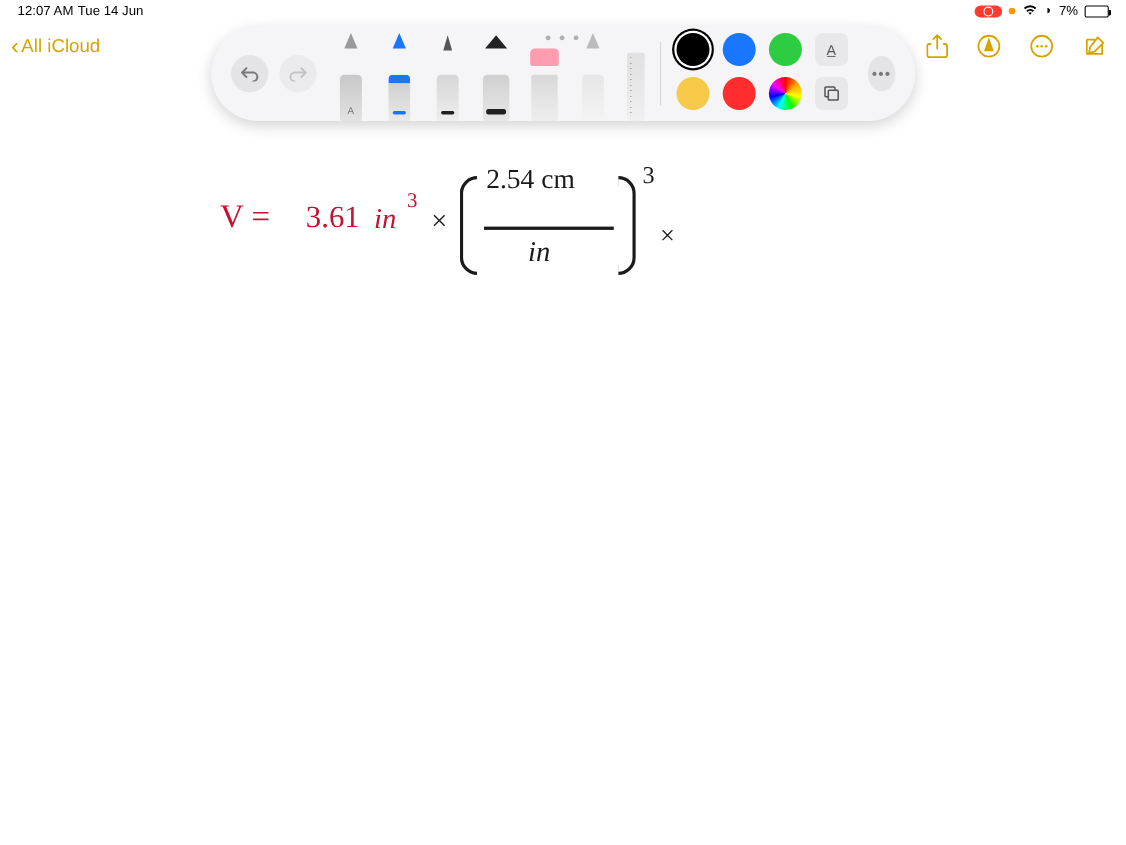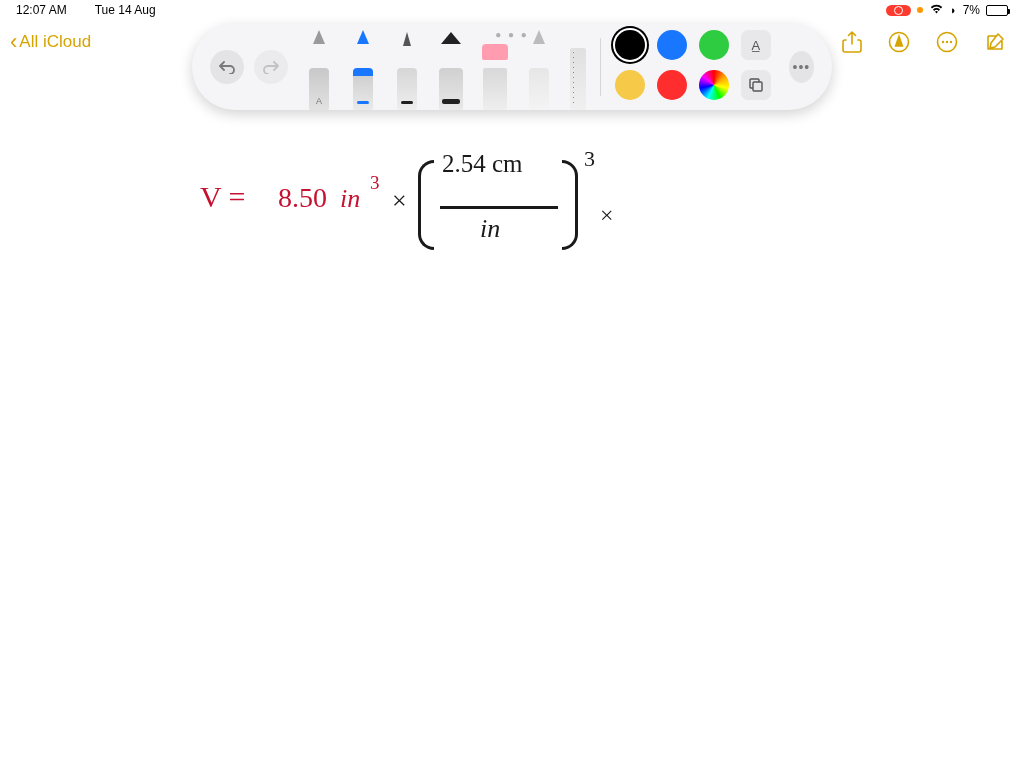--- a/index.html
+++ b/index.html
@@ -13,21 +13,21 @@
   }
   .status-bar {
     height: 20px;
     display: flex;
     align-items: center;
     justify-content: space-between;
     padding: 0 16px;
     font-size: 12px;
     font-weight: 500;
   }
-  .status-left { display: flex; gap: 28px; }
+  .status-left { display: flex; gap: 4px; }
   .status-right { display: flex; align-items: center; gap: 6px; }
   .rec-pill {
     background: #ff3b30;
     border-radius: 10px;
     padding: 1px 8px;
     display: flex;
     align-items: center;
   }
   .rec-dot {
     width: 9px; height: 9px;
@@ -183,21 +183,21 @@
   .paren-l { border-right: none; border-radius: 22px 0 0 22px; }
   .paren-r { border-left: none; border-radius: 0 22px 22px 0; }
   .frac-line { position:absolute; height:2.5px; background:#1a1a1a; }
 </style>
 </head>
 <body>
 
 <div class="status-bar">
   <div class="status-left">
     <span>12:07 AM</span>
-    <span>Tue 14 Aug</span>
+    <span>Tue 14 Jun</span>
   </div>
   <div class="status-right">
     <span class="rec-pill">
         <span class="rec-dot"></span>
       </span>
     <span class="orange-dot"></span>
     <span>
       <svg width="15" height="11" viewBox="0 0 15 11">
           <path d="M7.5 10.5 L9 8.7 A2.3 2.3 0 0 0 6 8.7 Z M4 6.5 A5 5 0 0 1 11 6.5 L9.8 7.9 A3.3 3.3 0 0 0 5.2 7.9 Z M1.8 4 A8.2 8.2 0 0 1 13.2 4 L12 5.4 A6.5 6.5 0 0 0 3 5.4 Z" fill="#000"></path>
         </svg>
@@ -295,21 +295,21 @@
           <rect x="2" y="2" width="9" height="9" rx="1" stroke="#555" fill="none" stroke-width="1.4"></rect>
           <rect x="5" y="5" width="9" height="9" rx="1" stroke="#555" fill="#e8e8ea" stroke-width="1.4"></rect>
         </svg>
       </div>
   </div>
   <div class="more-btn">•••</div>
 </div>
 
 <div class="canvas">
   <span class="hand red" style="left:200px; top:60px; font-size:30px;">V =</span>
-  <span class="hand red" style="left:278px; top:62px; font-size:28px;">8.50</span>
+  <span class="hand red" style="left:278px; top:62px; font-size:28px;">3.61</span>
   <span class="hand red" style="left:340px; top:64px; font-size:26px; font-style:italic;">in</span>
   <span class="hand red" style="left:370px; top:52px; font-size:19px;">3</span>
   <span class="hand blk" style="left:392px; top:66px; font-size:26px;">×</span>
 
   <div class="paren paren-l" style="left:418px; top:40px;"></div>
   <span class="hand blk" style="left:442px; top:30px; font-size:25px;">2.54 cm</span>
   <div class="frac-line" style="left:440px; top:86px; width:118px;"></div>
   <span class="hand blk" style="left:480px; top:94px; font-size:26px; font-style:italic;">in</span>
   <div class="paren paren-r" style="left:562px; top:40px;"></div>
   <span class="hand blk" style="left:584px; top:26px; font-size:22px;">3</span>

